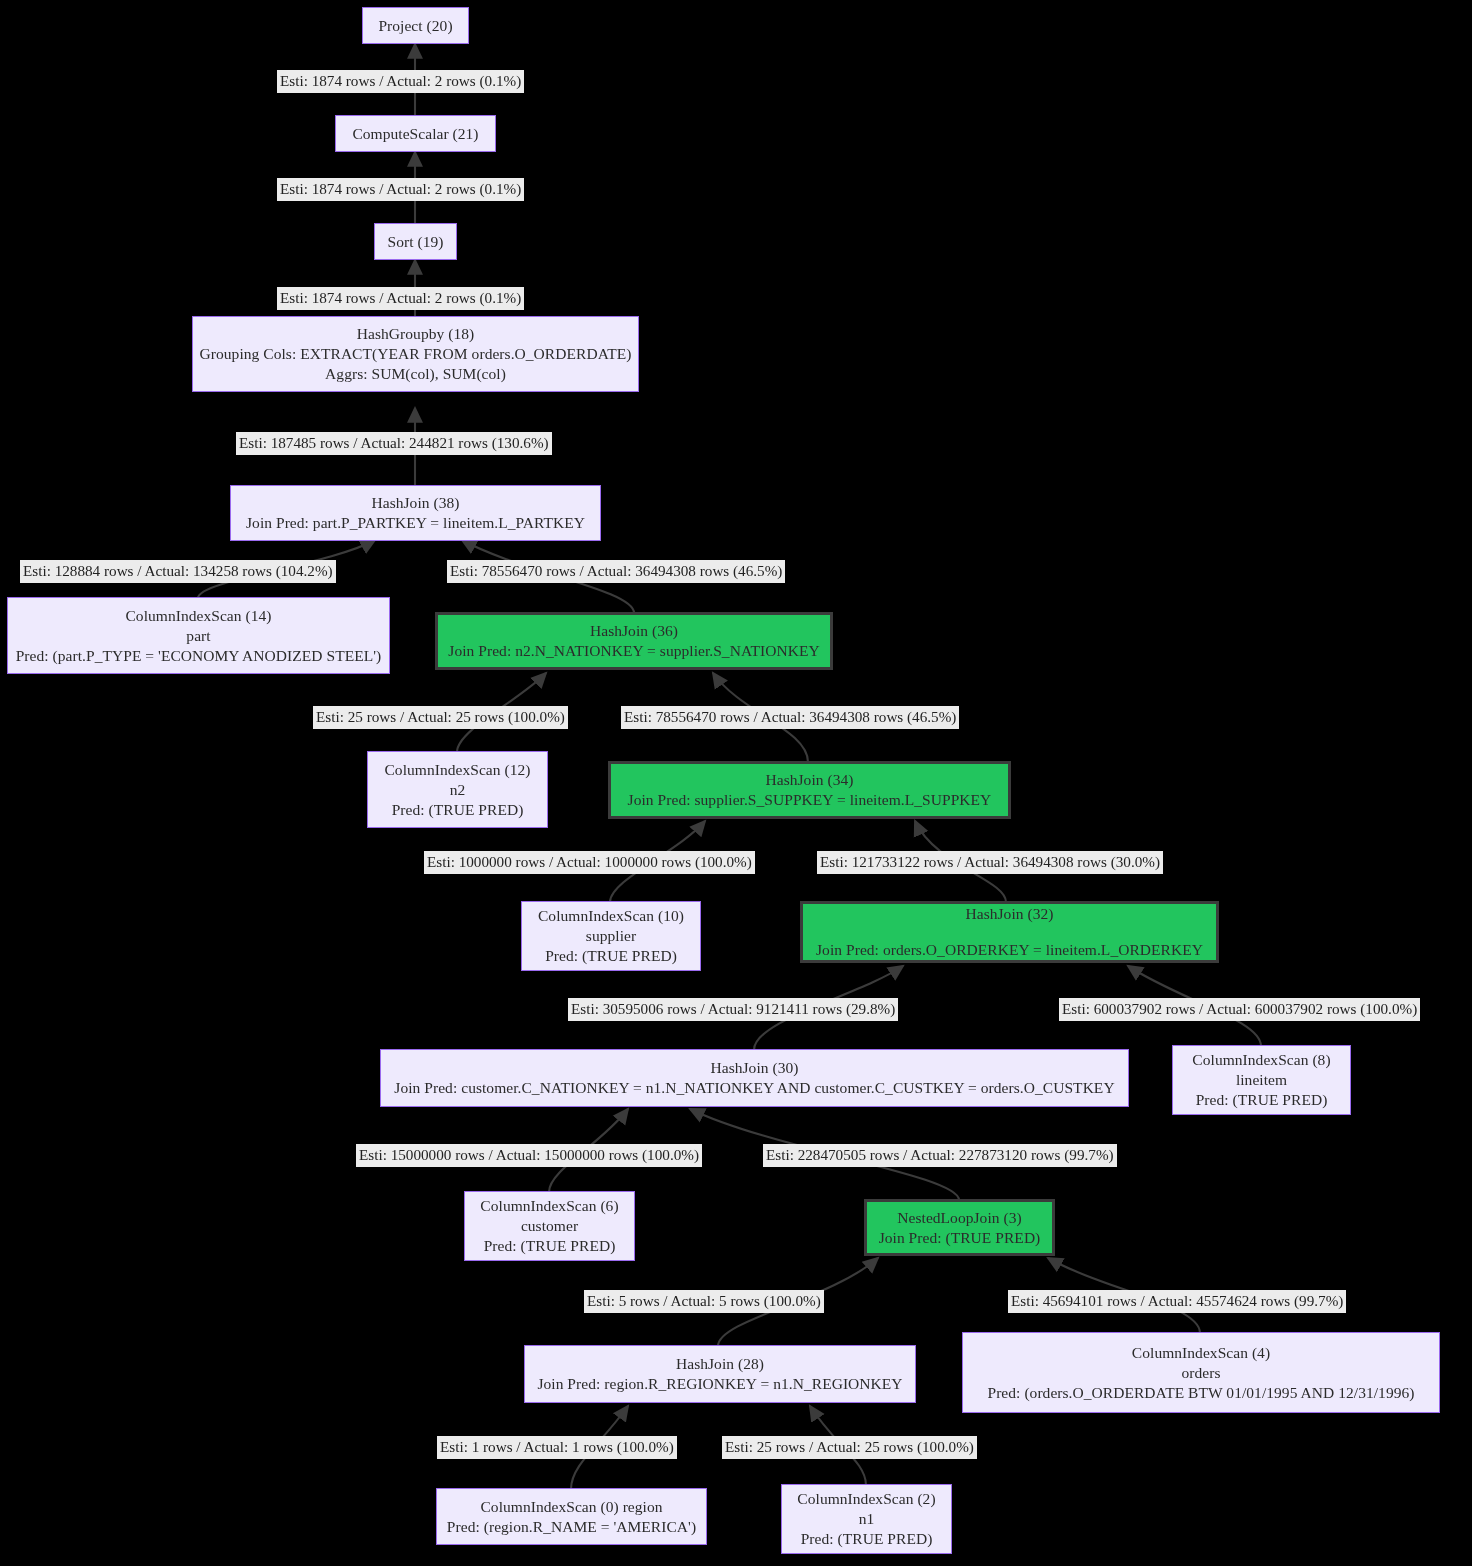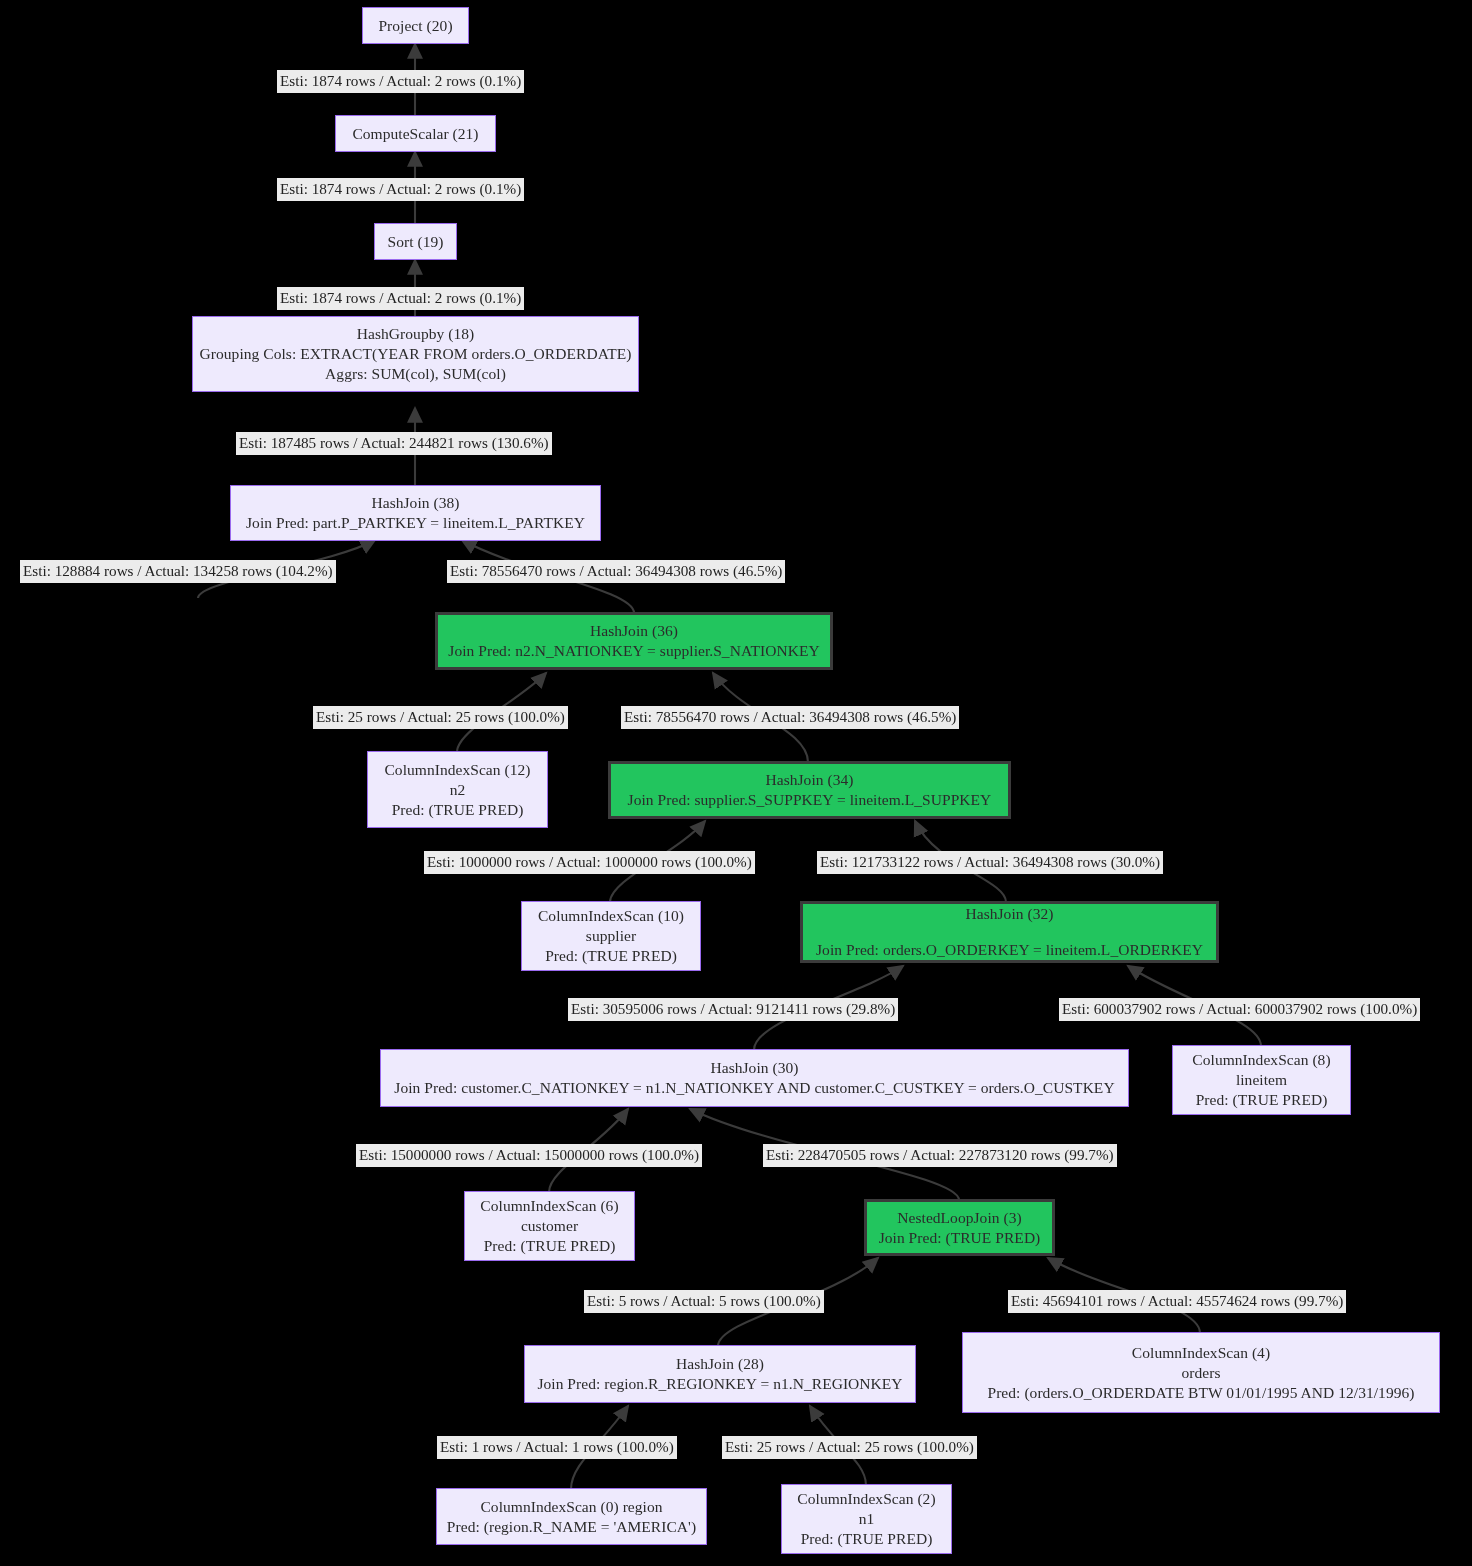--- a/index.html
+++ b/index.html
@@ -121,20 +121,25 @@
     <span class="line">HashGroupby (18)</span>
     <span class="line">Grouping Cols: EXTRACT(YEAR FROM orders.O_ORDERDATE)</span>
     <span class="line">Aggrs: SUM(col), SUM(col)</span>
   </div>
 
   <div class="node normal" style="left:230px; top:485px; width:371px; height:56px;">
     <span class="line">HashJoin (38)</span>
     <span class="line">Join Pred: part.P_PARTKEY = lineitem.L_PARTKEY</span>
   </div>
 
+  <div class="node normal" style="left:7px; top:597px; width:383px; height:77px;">
+    <span class="line">ColumnIndexScan (14)</span>
+    <span class="line">part</span>
+    <span class="line">Pred: (part.P_TYPE = 'ECONOMY ANODIZED STEEL')</span>
+  </div>
 
   <div class="node hot" style="left:435px; top:612px; width:398px; height:58px;">
     <span class="line">HashJoin (36)</span>
     <span class="line">Join Pred: n2.N_NATIONKEY = supplier.S_NATIONKEY</span>
   </div>
 
   <div class="node normal" style="left:367px; top:751px; width:181px; height:77px;">
     <span class="line">ColumnIndexScan (12)</span>
     <span class="line">n2</span>
     <span class="line">Pred: (TRUE PRED)</span>

